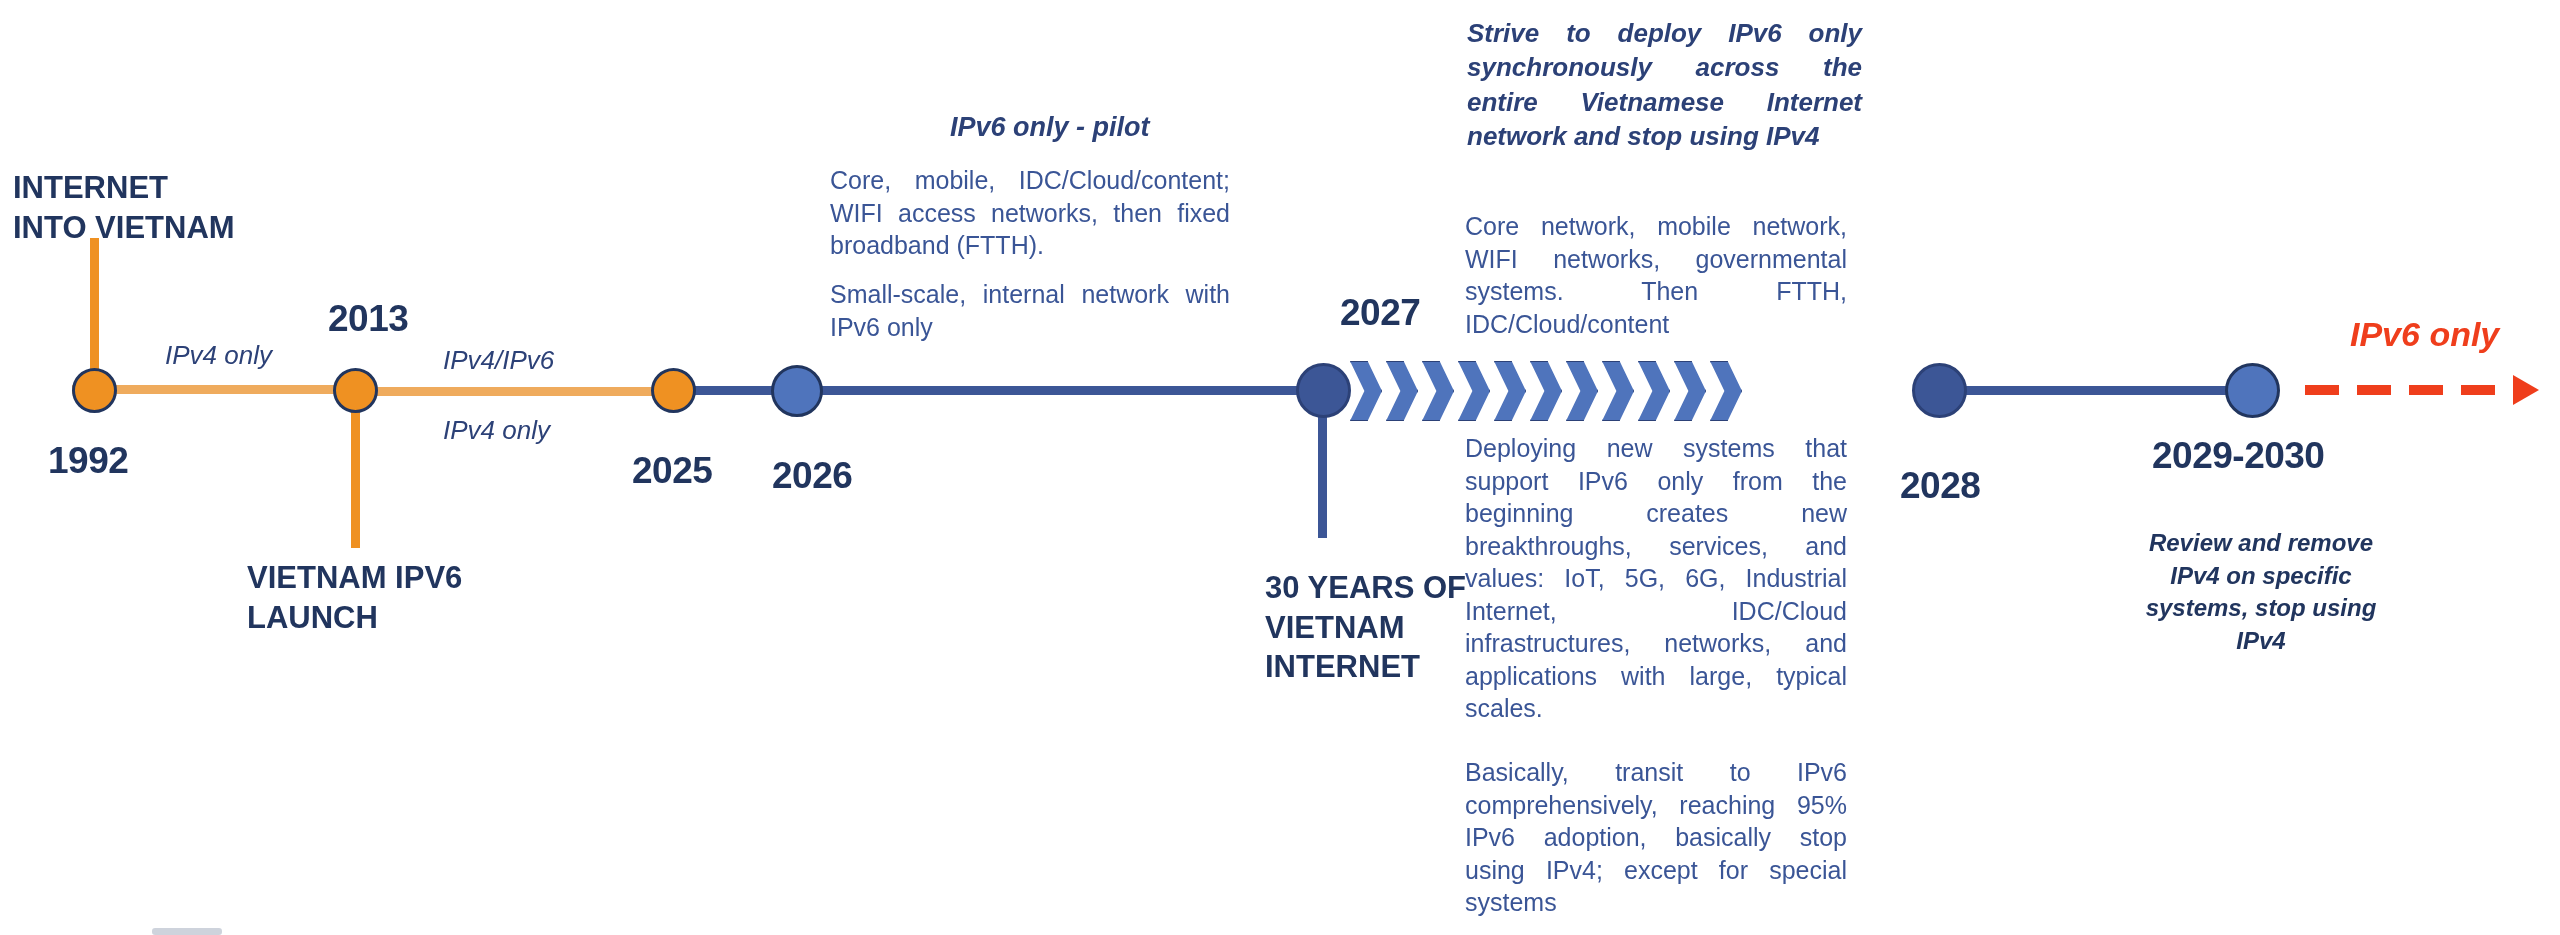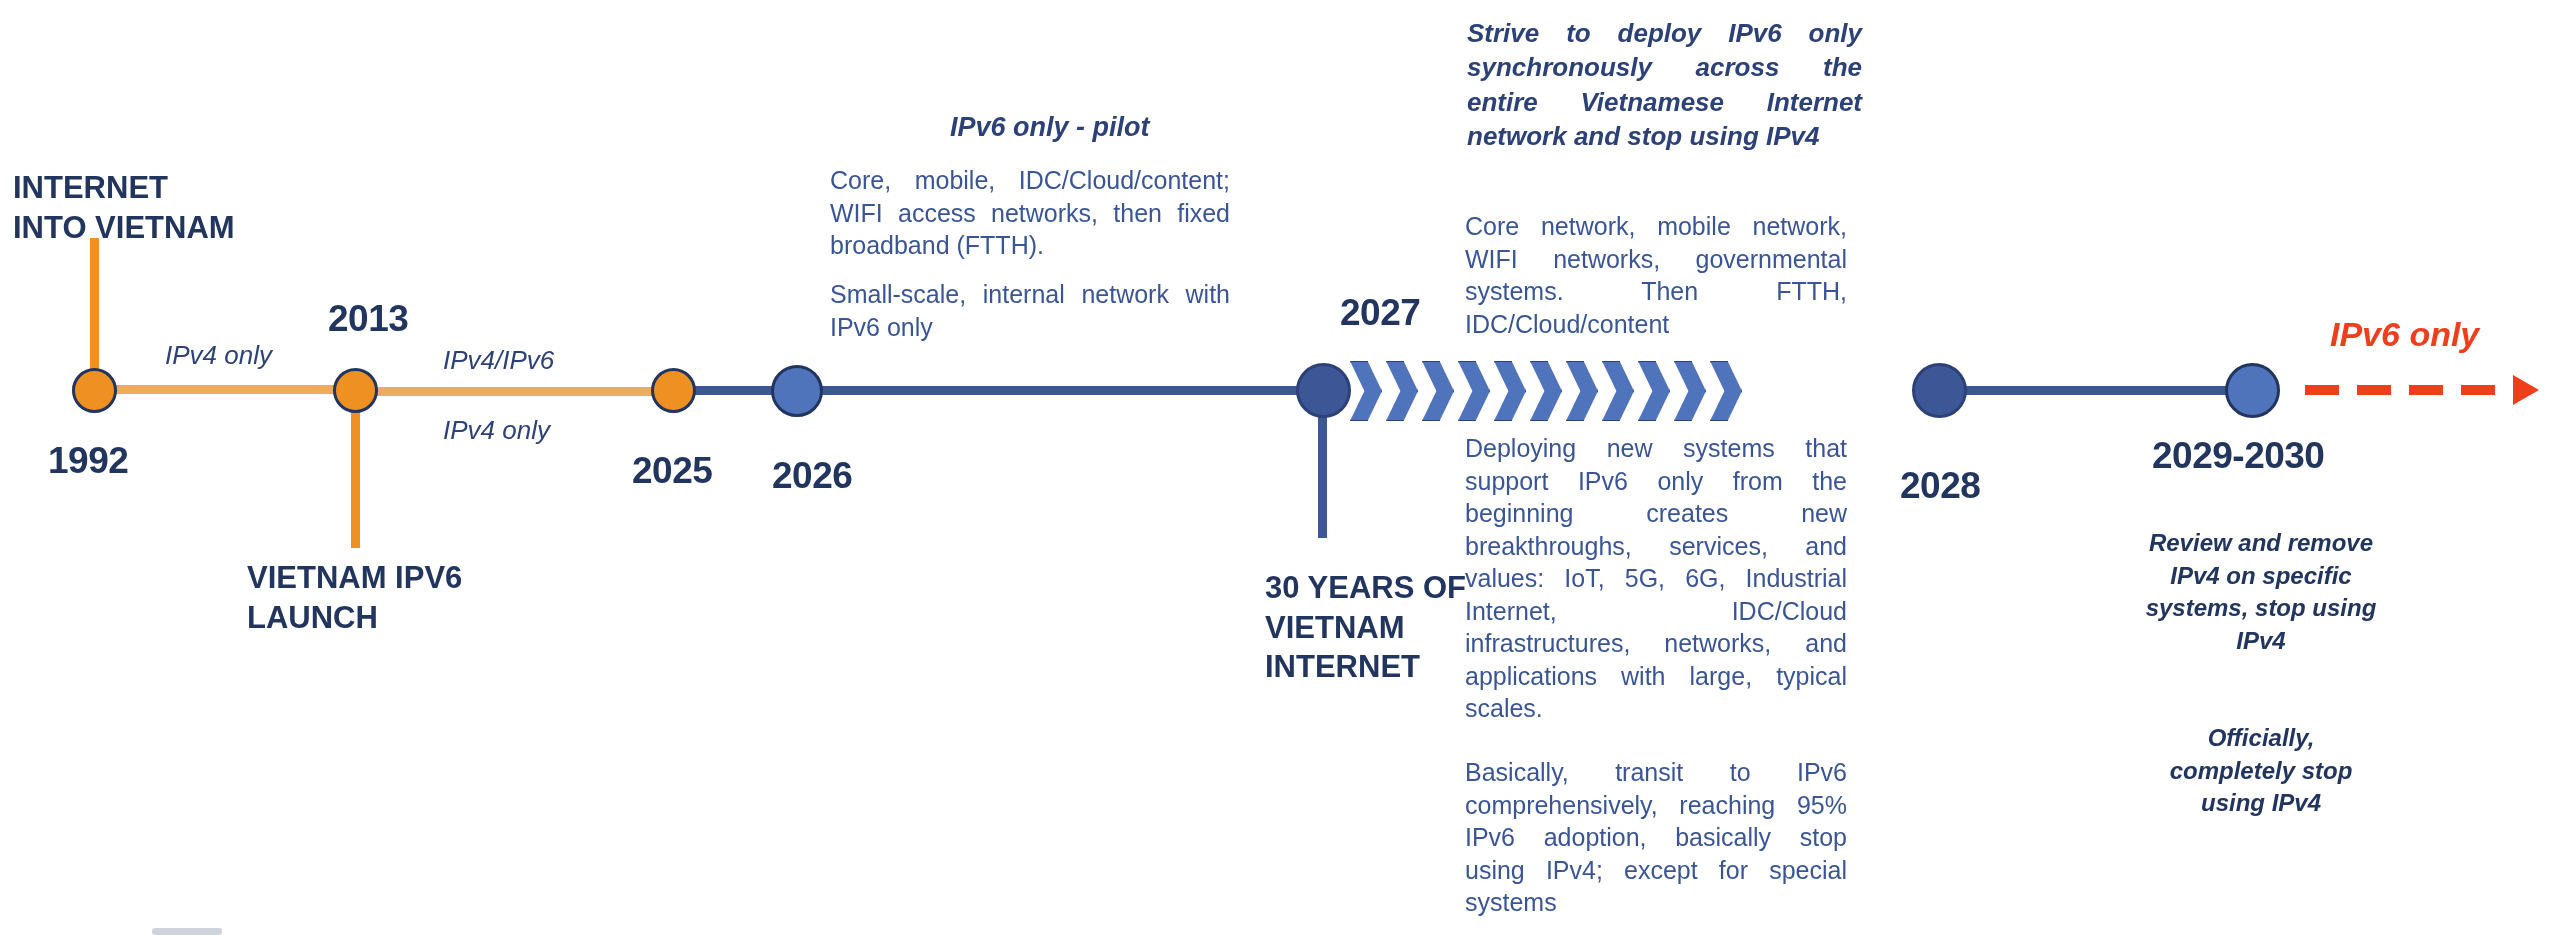--- a/index.html
+++ b/index.html
@@ -72,21 +72,21 @@
   .body-txt{
     position:absolute;color:#3a5596;font-size:25px;line-height:1.30;
     text-align:justify;text-align-last:left;
   }
   .title-it{
     position:absolute;color:#2c4177;font-weight:bold;font-style:italic;
     font-size:27px;white-space:nowrap;
   }
   .ipv6-red{
     position:absolute;color:#ef3e1c;font-weight:bold;font-style:italic;
-    font-size:34px;white-space:nowrap;
+    font-size:34px;white-space:nowrap;margin-left:20px;
   }
   .ghost{
     position:absolute;opacity:.22;height:7px;border-radius:3px;background:#21355e;
   }
 </style>
 </head>
 <body>
 
 <div id="stage">
 
@@ -155,17 +155,16 @@
   <div class="body-txt" style="left:830px;top:164px;width:400px;">Core, mobile, IDC/Cloud/content; WIFI access networks, then fixed broadband (FTTH).</div>
   <div class="body-txt" style="left:830px;top:278px;width:400px;">Small-scale, internal network with IPv6 only</div>
 
 
   <div class="head-it" style="left:1447px;top:16px;width:395px;">Strive to deploy IPv6 only synchronously across the entire Vietnamese Internet network and stop using IPv4</div>
   <div class="body-txt" style="left:1465px;top:210px;width:382px;">Core network, mobile network, WIFI networks, governmental systems. Then FTTH, IDC/Cloud/content</div>
   <div class="body-txt" style="left:1465px;top:432px;width:382px;">Deploying new systems that support IPv6 only from the beginning creates new breakthroughs, services, and values: IoT, 5G, 6G, Industrial Internet, IDC/Cloud infrastructures, networks, and applications with large, typical scales.</div>
   <div class="body-txt" style="left:1465px;top:756px;width:382px;">Basically, transit to IPv6 comprehensively, reaching 95% IPv6 adoption, basically stop using IPv4; except for special systems</div>
 
   <div class="head-it-c" style="left:2130px;top:527px;width:262px;">Review and remove IPv4 on specific systems, stop using IPv4</div>
-  <div class="head-it-c" style="left:2150px;top:722px;width:222px;">Officially, completely stop using IPv4</div>
 
   <div class="ghost" style="left:152px;top:928px;width:70px;"></div>
 
 </div>
 
 </body></html>

